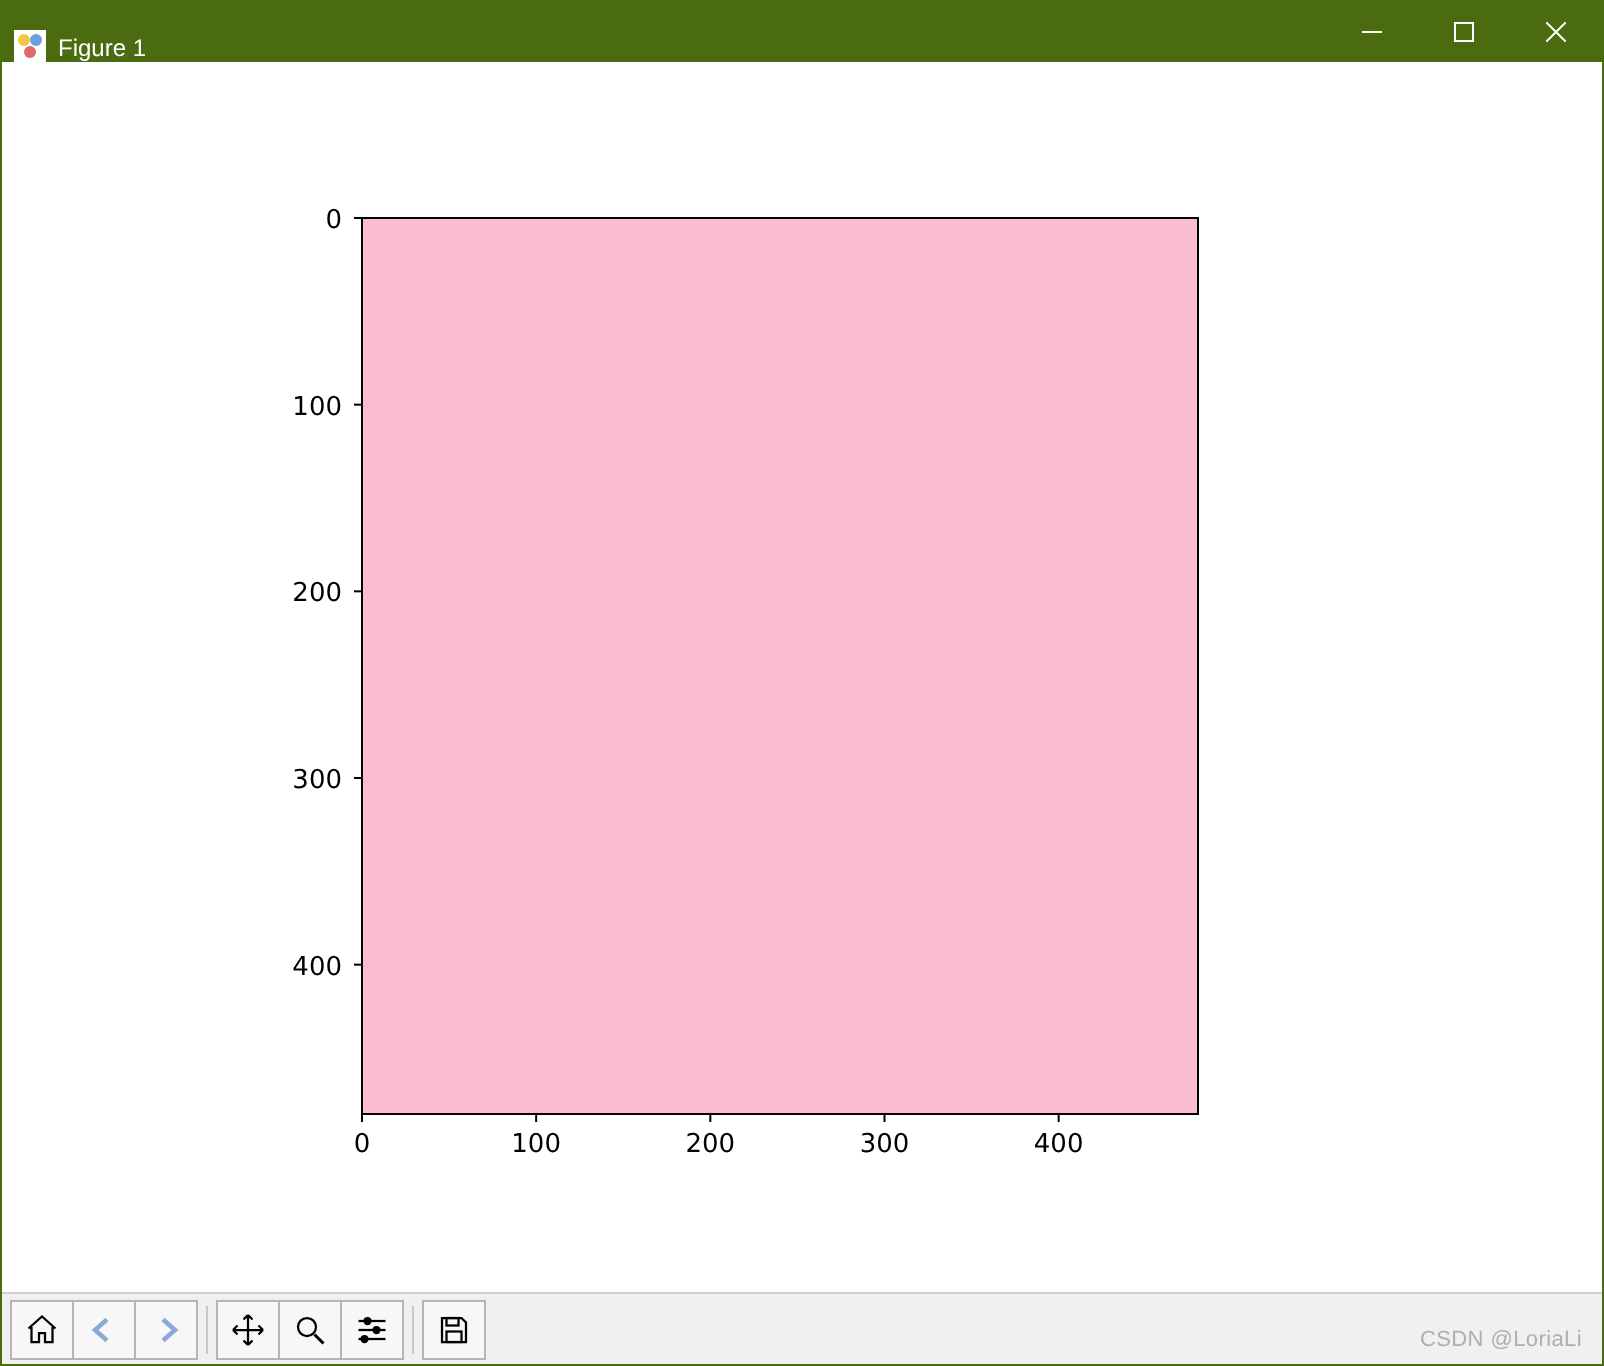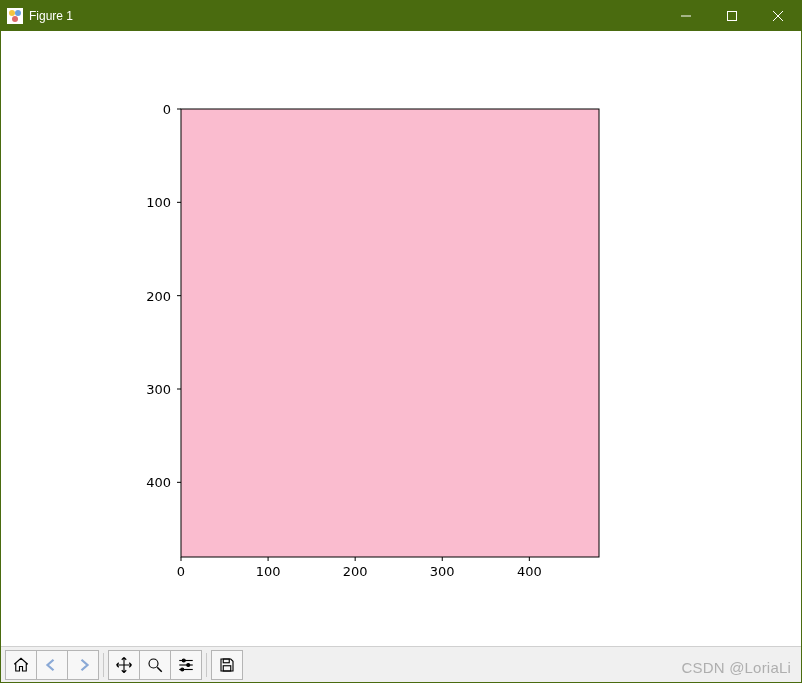--- a/index.html
+++ b/index.html
@@ -11,21 +11,21 @@
     display: flex;
     flex-direction: column;
     border: 1px solid #4a6b0f;
   }
   
   .titlebar {
     height: 30px;
     background: #4a6b0f;
     color: #fff;
     display: flex;
-    align-items: center;
+    align-items: flex-end;
     padding: 0 0 0 6px;
     font-size: 12px;
   }
   .titlebar .app-icon {
     width: 16px; height: 16px;
     background: #fff;
     margin-right: 6px;
     display: flex; align-items: center; justify-content: center;
     font-size: 10px;
   }
@@ -76,21 +76,21 @@
   .tool-sep {
     width: 1px; height: 24px;
     background: #c8c8c8;
     margin: 0 4px;
   }
   .tool-btn svg { stroke: #000; fill: none; stroke-width: 1.5; }
   .watermark {
     position: absolute;
     right: 10px; bottom: 6px;
     color: rgba(120,120,120,0.55);
-    font-size: 15px;
+    font-size: 11px;
     font-style: normal;
     letter-spacing: 0.2px;
   }
 </style>
 </head>
 <body>
 
 <div class="titlebar">
   <div class="app-icon">
     <svg width="14" height="14" viewBox="0 0 14 14">

